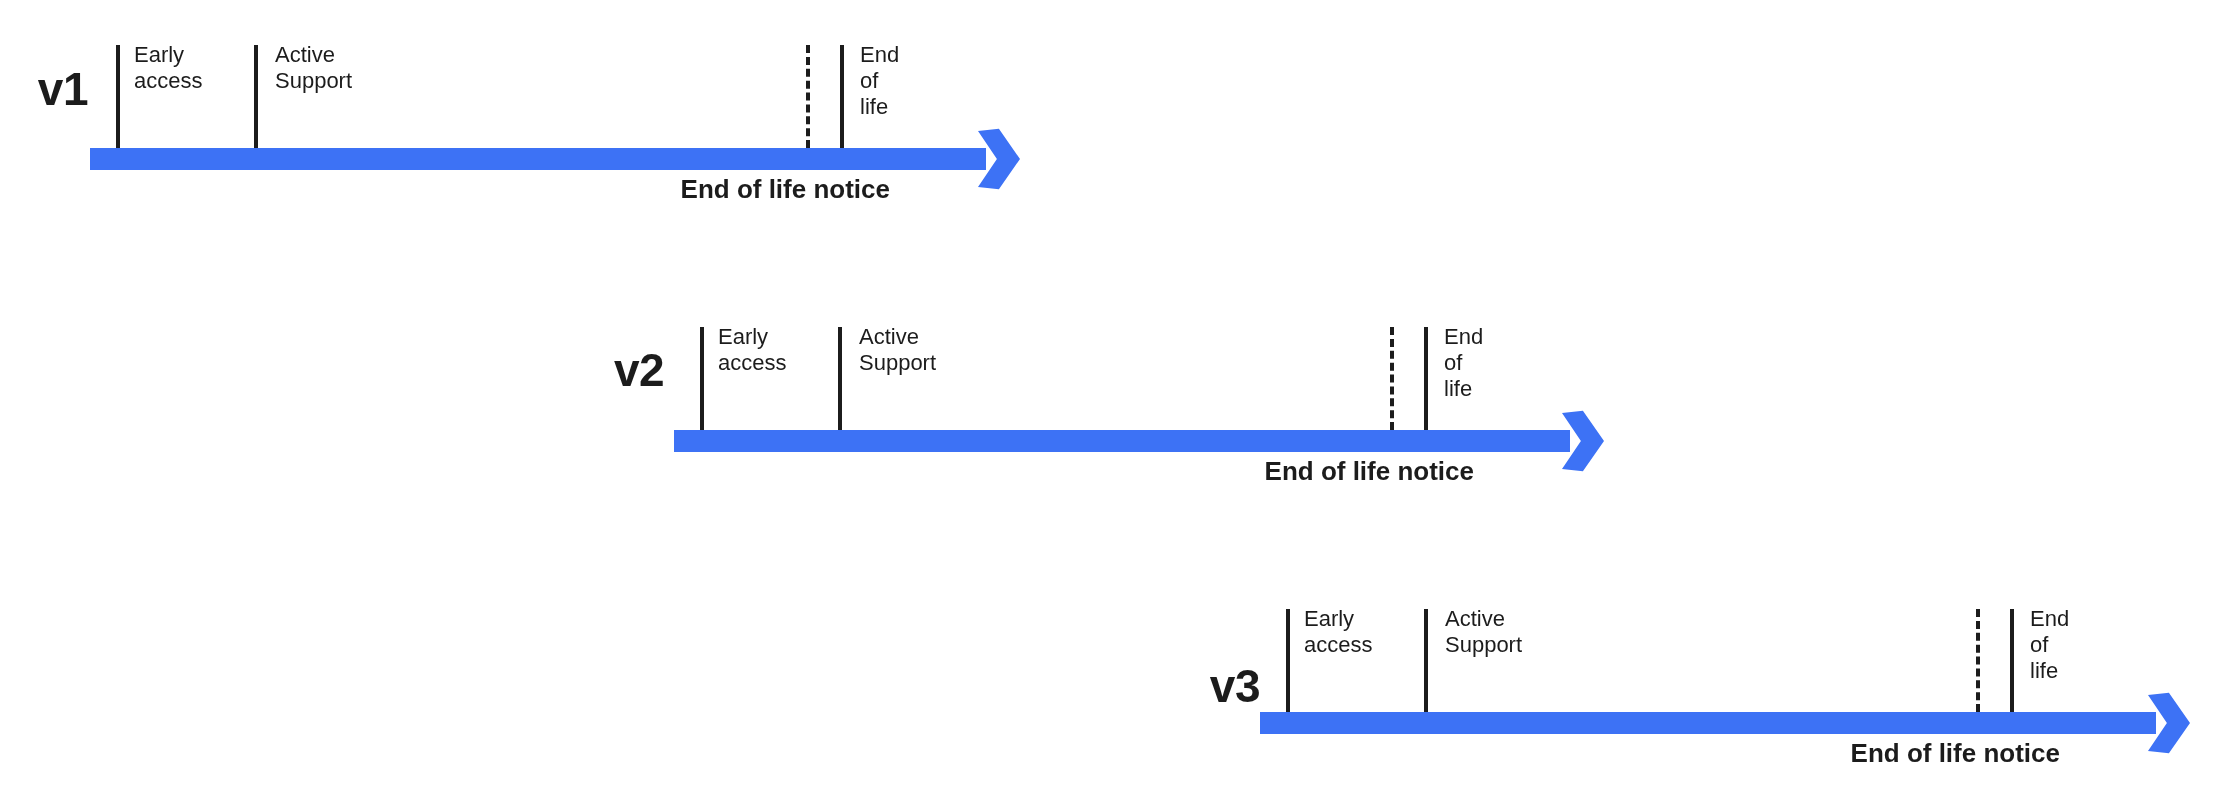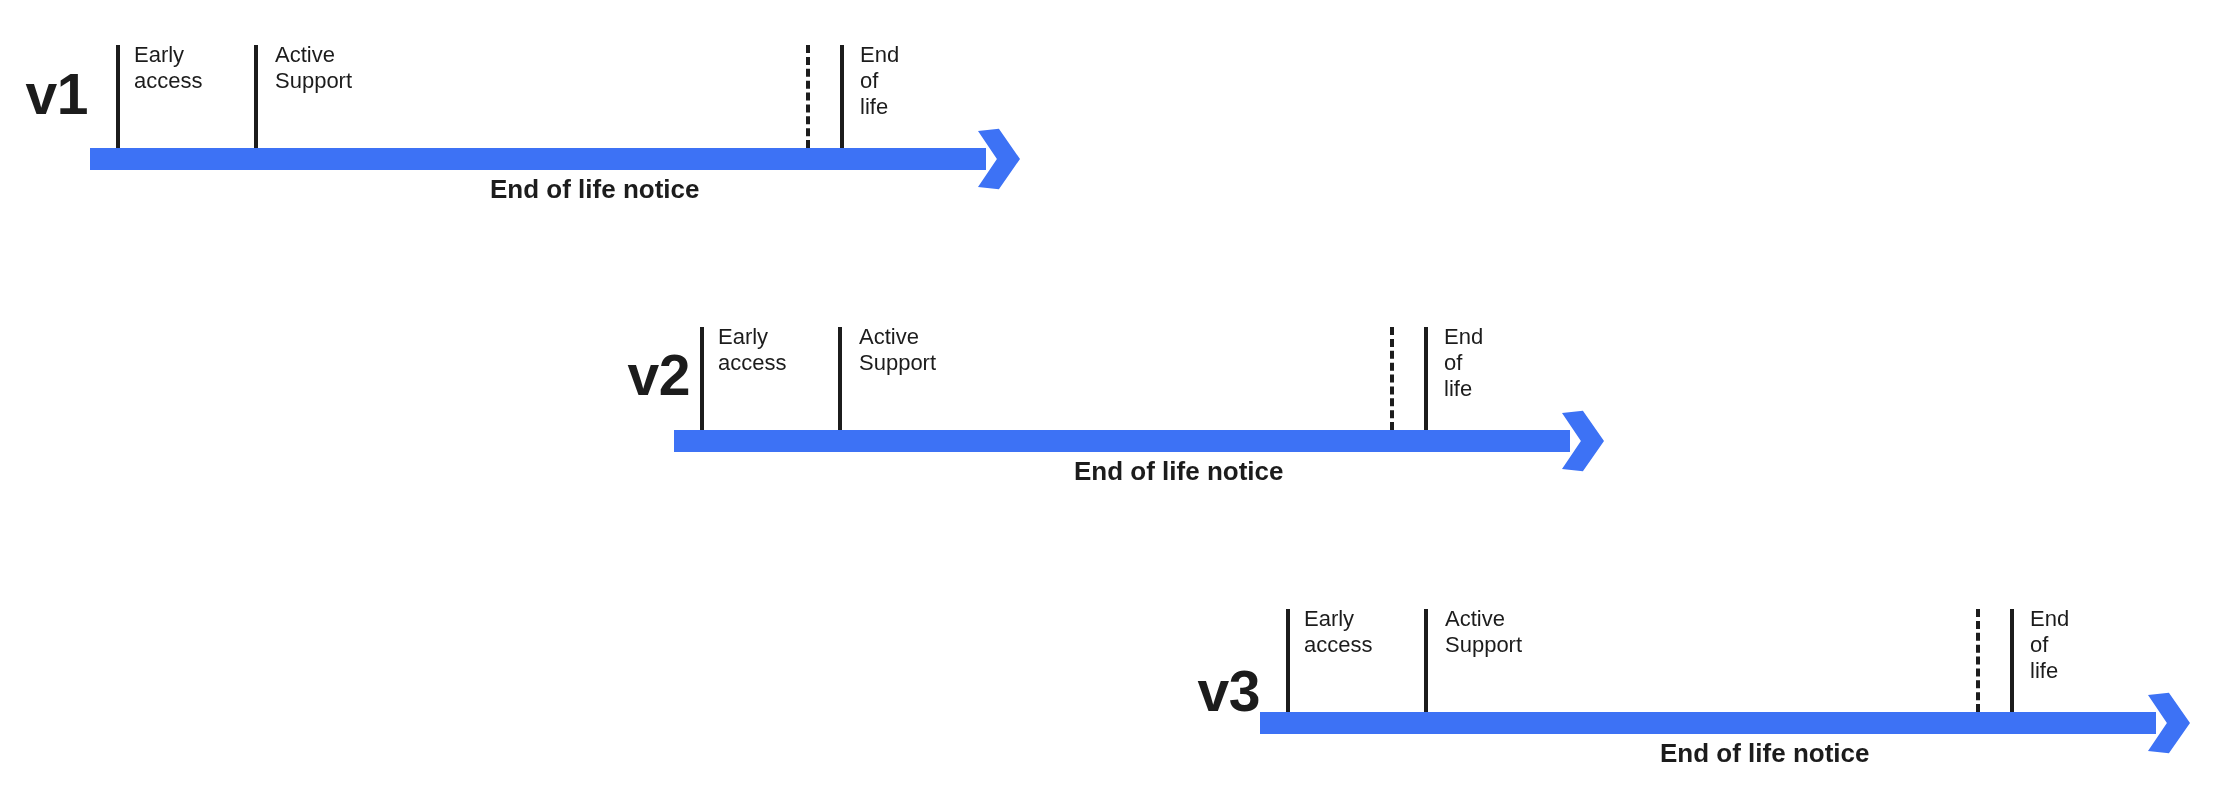--- a/index.html
+++ b/index.html
@@ -19,21 +19,21 @@
     background: #ffffff;
     overflow: hidden;
   }
   .timeline {
     position: absolute;
     top: 0;
     left: 0;
   }
   .version-label {
     position: absolute;
-    font-size: 57px;
+    font-size: 46px;
     font-weight: 700;
     color: #1c1c1c;
     letter-spacing: -0.5px;
     line-height: 1;
     white-space: nowrap;
     text-align: right;
   }
   .divider {
     position: absolute;
     width: 4px;
@@ -52,21 +52,21 @@
     line-height: 1.18;
     white-space: pre-line;
   }
   .notice-label {
     position: absolute;
     font-size: 26px;
     font-weight: 700;
     color: #1c1c1c;
     line-height: 1;
     white-space: nowrap;
-    text-align: left;
+    text-align: right;
   }
   .arrow-svg {
     position: absolute;
     overflow: visible;
   }
 </style>
 </head>
 <body>
 
 <div id="stage">
@@ -80,21 +80,21 @@
 access</div>
       <div class="phase-label" style="left: 275px; top: 42px;">Active Support</div>
       <div class="phase-label" style="left: 860px; top: 42px;">End of life</div>
       <svg class="arrow-svg" width="936" height="62" viewBox="0 0 936 62" style="left: 90px; top: 128px;">
         <rect x="0" y="20" width="896" height="22" fill="#3D72F5"></rect>
         <polygon points="888.0,3.0 908.9,0.8 930.0,31.0 908.9,61.2 888.0,59.0 906.9,31.0" fill="#3D72F5"></polygon>
       </svg>
       <div class="notice-label" style="left: 490px; top: 176px; width: 400px;">End of life notice</div>
     </div>
     <div class="timeline">
-      <div class="version-label" style="left: 620px; top: 347px; width: 70px;">v2</div>
+      <div class="version-label" style="left: 604px; top: 347px; width: 70px; text-align: center;">v2</div>
       <div class="divider" style="left: 700px; top: 327px; height: 103px;"></div>
       <div class="divider" style="left: 838px; top: 327px; height: 103px;"></div>
       <div class="divider dashed" style="left: 1390px; top: 327px; height: 103px;"></div>
       <div class="divider" style="left: 1424px; top: 327px; height: 103px;"></div>
       <div class="phase-label" style="left: 718px; top: 324px;">Early
 access</div>
       <div class="phase-label" style="left: 859px; top: 324px;">Active Support</div>
       <div class="phase-label" style="left: 1444px; top: 324px;">End of life</div>
       <svg class="arrow-svg" width="936" height="62" viewBox="0 0 936 62" style="left: 674px; top: 410px;">
         <rect x="0" y="20" width="896" height="22" fill="#3D72F5"></rect>

